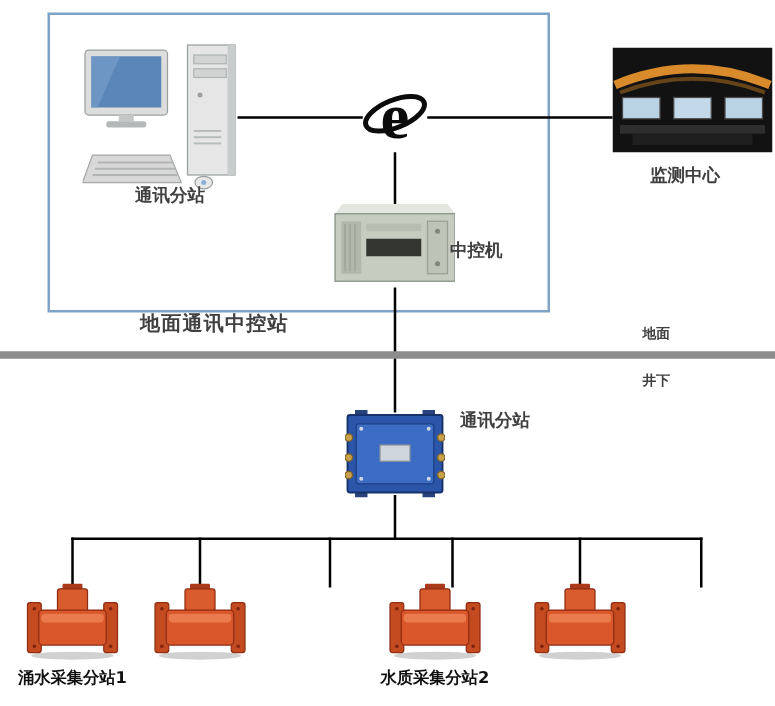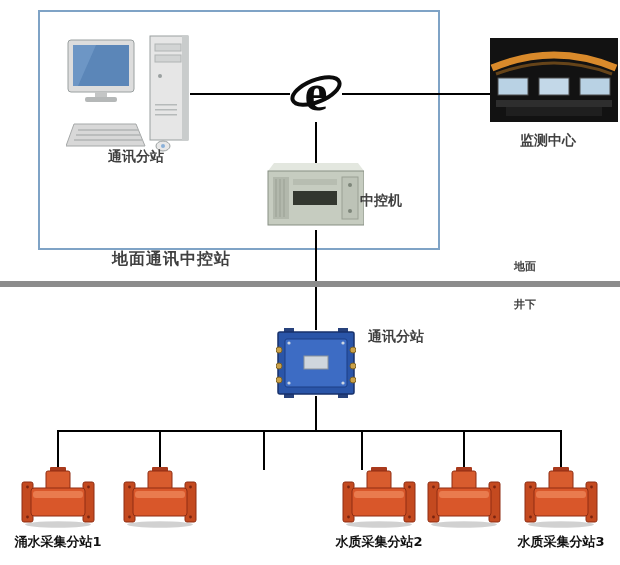--- a/index.html
+++ b/index.html
@@ -151,31 +151,25 @@
     <svg width="76" height="62">
         <use href="#flowmeter"></use>
       </svg>
     <span class="dev-label">涌水采集分站1</span>
   </div>
   <div class="device" style="left:112px;">
     <svg width="76" height="62">
         <use href="#flowmeter"></use>
       </svg>
   </div>
-  <div class="device" style="left:331px;">
+  <div class="device" style="left:300px;">
     <svg width="76" height="62">
         <use href="#flowmeter"></use>
       </svg>
     <span class="dev-label">水质采集分站2</span>
   </div>
   <div class="device" style="left:416px;">
     <svg width="76" height="62">
         <use href="#flowmeter"></use>
       </svg>
   </div>
-  <div class="device" style="left:513px;">
-    <svg width="76" height="62">
-        <use href="#flowmeter"></use>
-      </svg>
-    <span class="dev-label">水质采集分站3</span>
-  </div>
 
 </div>
 
 </body></html>

